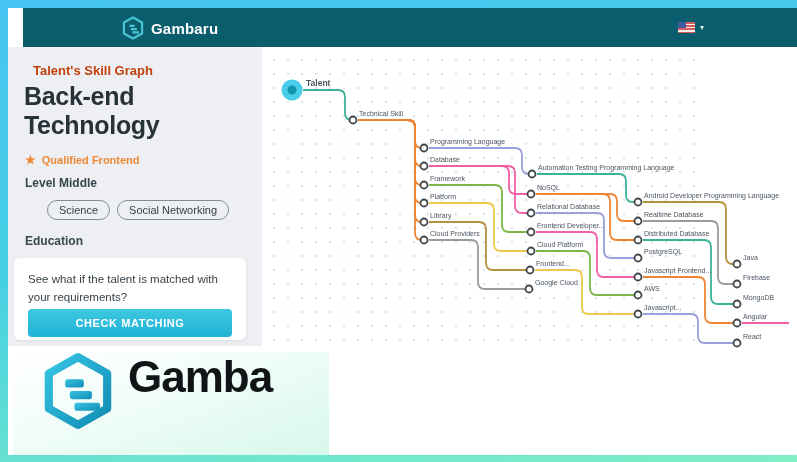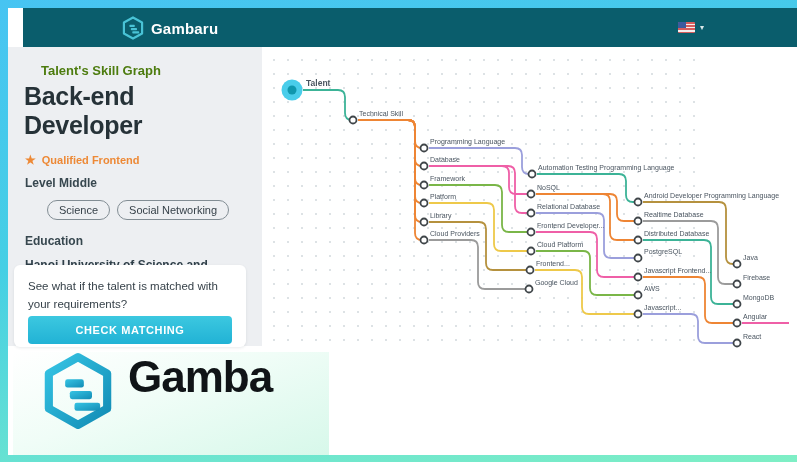--- a/index.html
+++ b/index.html
@@ -20,33 +20,33 @@
     background:repeating-linear-gradient(180deg,#d65c5c 0 1.6px,#f6eded 1.6px 3.2px);}
   .flag:before{content:"";position:absolute;left:0;top:0;width:8px;height:6px;background:#3d5a9e;}
   .caret{color:#d9e8ea;font-size:8px;line-height:8px;}
 
   
   .content{position:absolute;top:39px;left:0;right:0;bottom:0;background:#ffffff;}
 
   
   .sidebar{position:absolute;left:0;top:0;width:254px;height:299px;background:#edeff2;
     box-sizing:border-box;padding:14px 9px 0 9px;color:#37474f;}
-  .eyebrow{font-size:13px;font-weight:600;color:#4d7c0f;margin:2px 0 4px 24px;}
+  .eyebrow{font-size:13px;font-weight:600;color:#c2410c;margin:2px 0 4px 16px;}
   .page-title{font-size:25px;font-weight:bold;color:#263238;margin:0 0 14px 7px;letter-spacing:-.3px;}
   .qualified{display:flex;align-items:center;gap:6px;margin:0 0 10px 8px;color:#ed8936;
     font-size:11px;font-weight:bold;}
   .star{font-size:12px;line-height:11px;}
   .meta-line{font-size:12px;margin:0 0 10px 8px;color:#37474f;}
   .meta-label{font-weight:600;}
   .meta-strong{font-weight:bold;}
   .tags{display:flex;gap:7px;margin:2px 0 14px 6px;justify-content:center;}
   .tag{border:1.3px solid #828d94;border-radius:13px;padding:3px 11px;font-size:11px;color:#37424a;background:transparent;}
   .edu-school{font-size:12px;font-weight:bold;margin:0 0 4px 8px;color:#30404a;}
   .edu-major{font-size:12px;color:#9aa5ab;margin:0 0 10px 8px;}
-  .match-card{position:absolute;left:6px;top:218px;width:232px;height:82px;background:#ffffff;
+  .match-card{position:absolute;left:6px;top:211px;width:232px;height:82px;background:#ffffff;
     border-radius:6px;box-sizing:border-box;padding:13px 14px 0 14px;box-shadow:0 1px 3px rgba(40,60,70,.10);}
   .match-prompt{font-size:11.5px;line-height:1.55;color:#37424a;}
   .match-btn{display:block;width:100%;height:28px;margin-top:2px;border:none;border-radius:4px;
     background:linear-gradient(180deg,#3cc8e0,#21b2d5);color:#ffffff;font-family:"Liberation Sans",sans-serif;
     font-size:11px;font-weight:bold;letter-spacing:.6px;cursor:pointer;}
 
   
   .graph-area{position:absolute;left:254px;top:0;width:438px;height:302px;
     background-image:radial-gradient(circle,#dde2e5 1px,transparent 1.2px);
     background-size:14px 14px;background-position:5px 6px;}
@@ -78,21 +78,21 @@
     <div class="lang">
       <span class="flag"></span>
       <span class="caret">▾</span>
     </div>
   </div>
 
   <div class="content">
 
     <div class="sidebar">
       <div class="eyebrow">Talent's Skill Graph</div>
-      <div class="page-title">Back-end Developer</div>
+      <div class="page-title">Back-end Technology</div>
       <div class="qualified">
         <span class="star">★</span>
         <span>Qualified Frontend</span>
       </div>
       <div class="meta-line">
         <span class="meta-label">Level</span>
         <span> </span>
         <span class="meta-strong">Middle</span>
       </div>
       <div class="tags">

